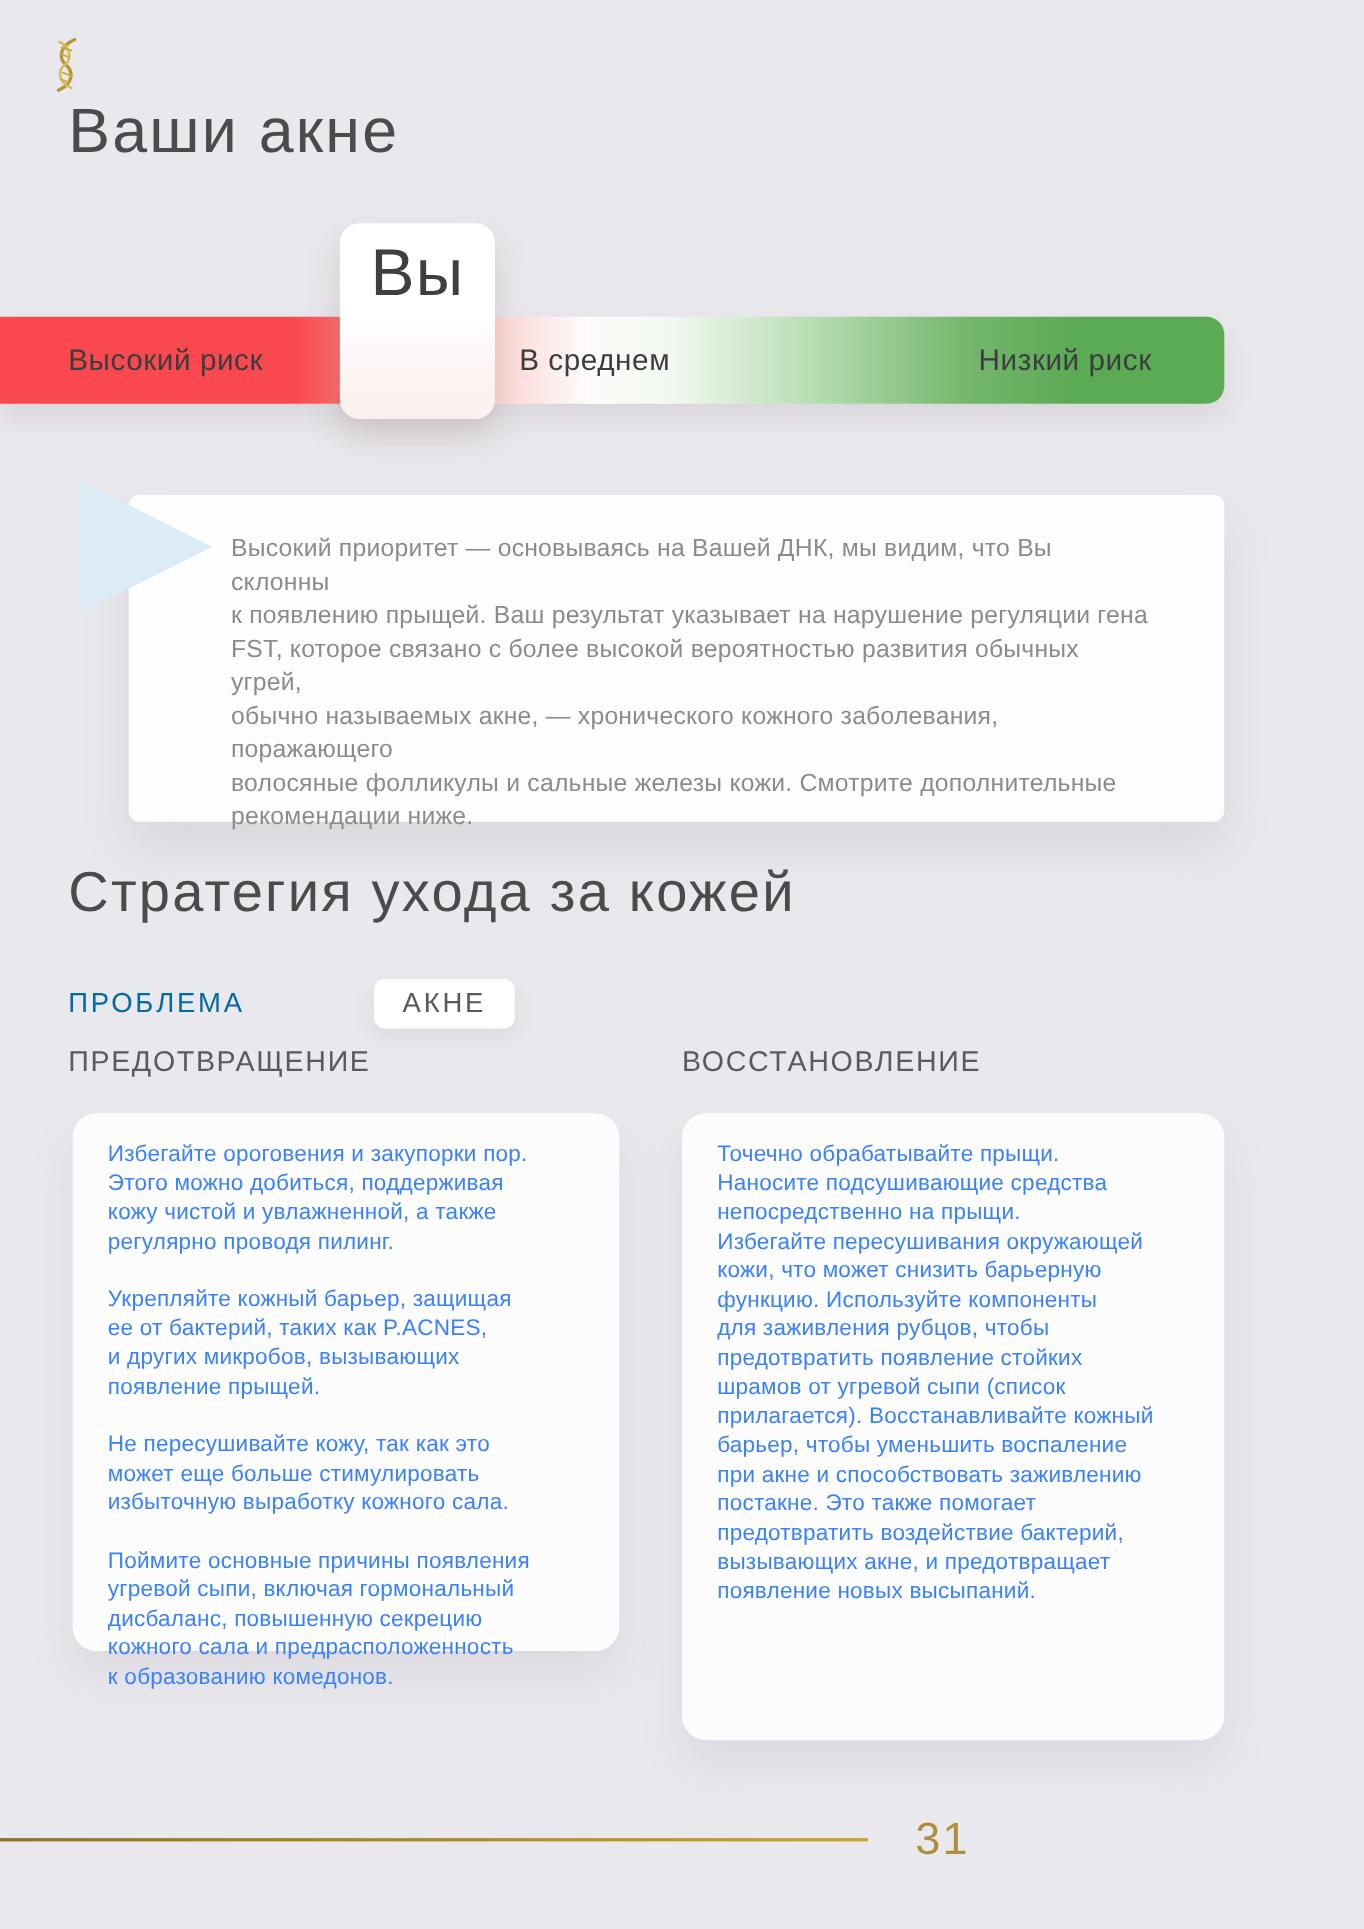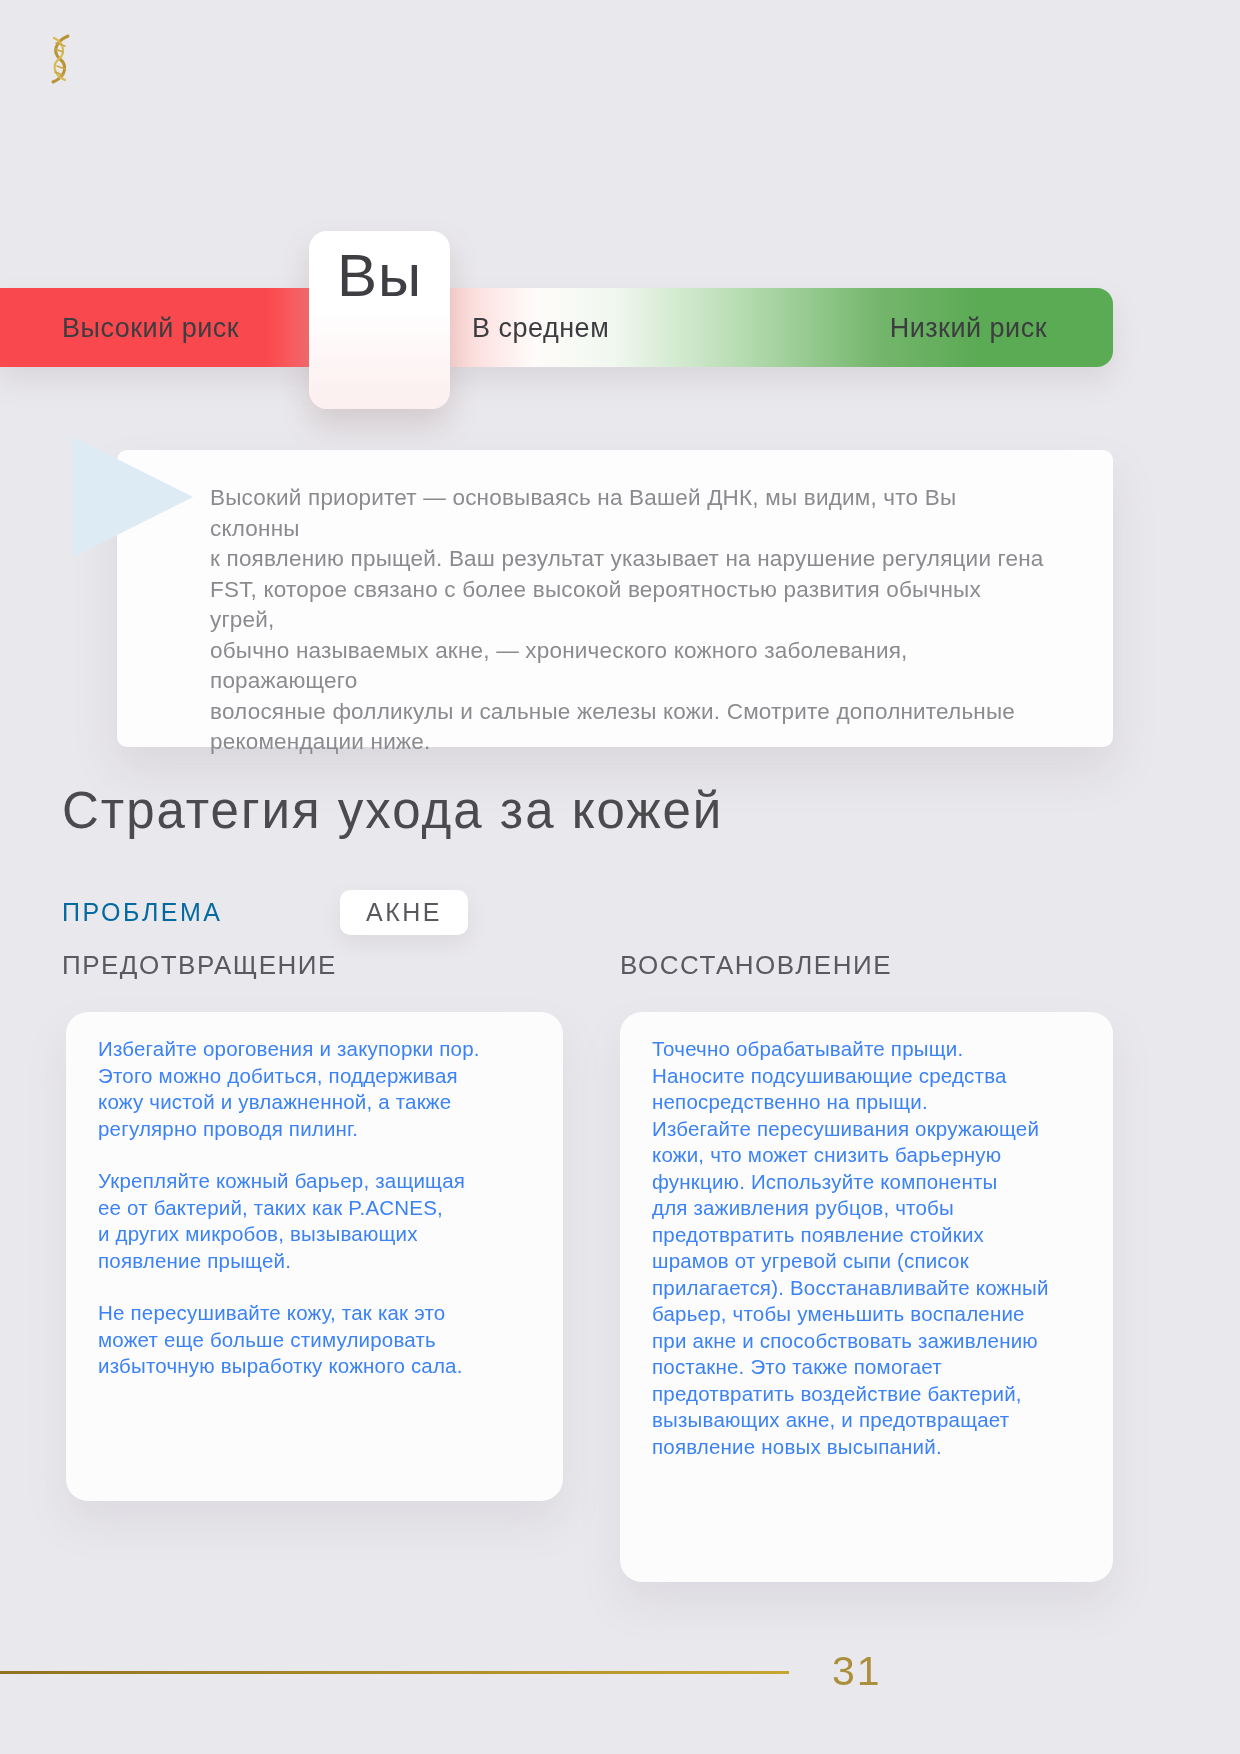--- a/index.html
+++ b/index.html
@@ -40,21 +40,21 @@
   }
   .risk-label.high{left:62px;}
   .risk-label.medium{left:472px;}
   .risk-label.low{right:66px;}
   
   .you-card{
     position:absolute;left:309px;top:203px;width:141px;height:178px;
     border-radius:18px;
     background:linear-gradient(180deg,#ffffff 0%,#ffffff 46%,#fdf4f4 78%,#fcefef 100%);
     box-shadow:0 16px 30px rgba(130,100,100,.22);
-    z-index:3;text-align:center;margin-top:28px;
+    z-index:3;text-align:center;
   }
   .you-card .you-text{
     display:inline-block;margin-top:10px;
     font-size:60px;font-weight:300;letter-spacing:1px;color:#3f3f43;
   }
   
   .pointer-triangle{
     position:absolute;left:73px;top:437px;width:120px;height:120px;
     background:#dcebf4;
     clip-path:polygon(0 0,100% 50%,0 100%);
@@ -117,20 +117,21 @@
 <body>
 
 <div class="page">
 
   <svg class="logo" viewBox="0 0 32 52" fill="none">
     <path d="M24,3 C10,9 9,20 16,26 C23,32 23,43 9,49" stroke="#b99435" stroke-width="3" stroke-linecap="round"></path>
     <path d="M10,5 C21,10 21,21 15,26 C8,31 9,42 21,47" stroke="#d7ba56" stroke-width="2.2" stroke-linecap="round"></path>
     <path d="M12,10 L21,13 M11,16 L19,19 M13,33 L21,36 M11,39 L19,42" stroke="#caa944" stroke-width="1.6" stroke-linecap="round"></path>
   </svg>
 
+  <div class="h1">Ваши акне</div>
 
   <div class="risk-bar">
     <span class="risk-label high">Высокий риск</span>
     <span class="risk-label medium">В среднем</span>
     <span class="risk-label low">Низкий риск</span>
   </div>
 
   <div class="you-card">
     <span class="you-text">Вы</span>
   </div>
@@ -160,20 +161,25 @@
 Этого можно добиться, поддерживая
 кожу чистой и увлажненной, а также
 регулярно проводя пилинг.</p>
       <p>Укрепляйте кожный барьер, защищая
 ее от бактерий, таких как P.ACNES,
 и других микробов, вызывающих
 появление прыщей.</p>
       <p>Не пересушивайте кожу, так как это
 может еще больше стимулировать
 избыточную выработку кожного сала.</p>
+      <p>Поймите основные причины появления
+угревой сыпи, включая гормональный
+дисбаланс, повышенную секрецию
+кожного сала и предрасположенность
+к образованию комедонов.</p>
     </div>
   </div>
 
   <div class="text-card right">
     <div class="inner">
       <p>Точечно обрабатывайте прыщи.
 Наносите подсушивающие средства
 непосредственно на прыщи.
 Избегайте пересушивания окружающей
 кожи, что может снизить барьерную

